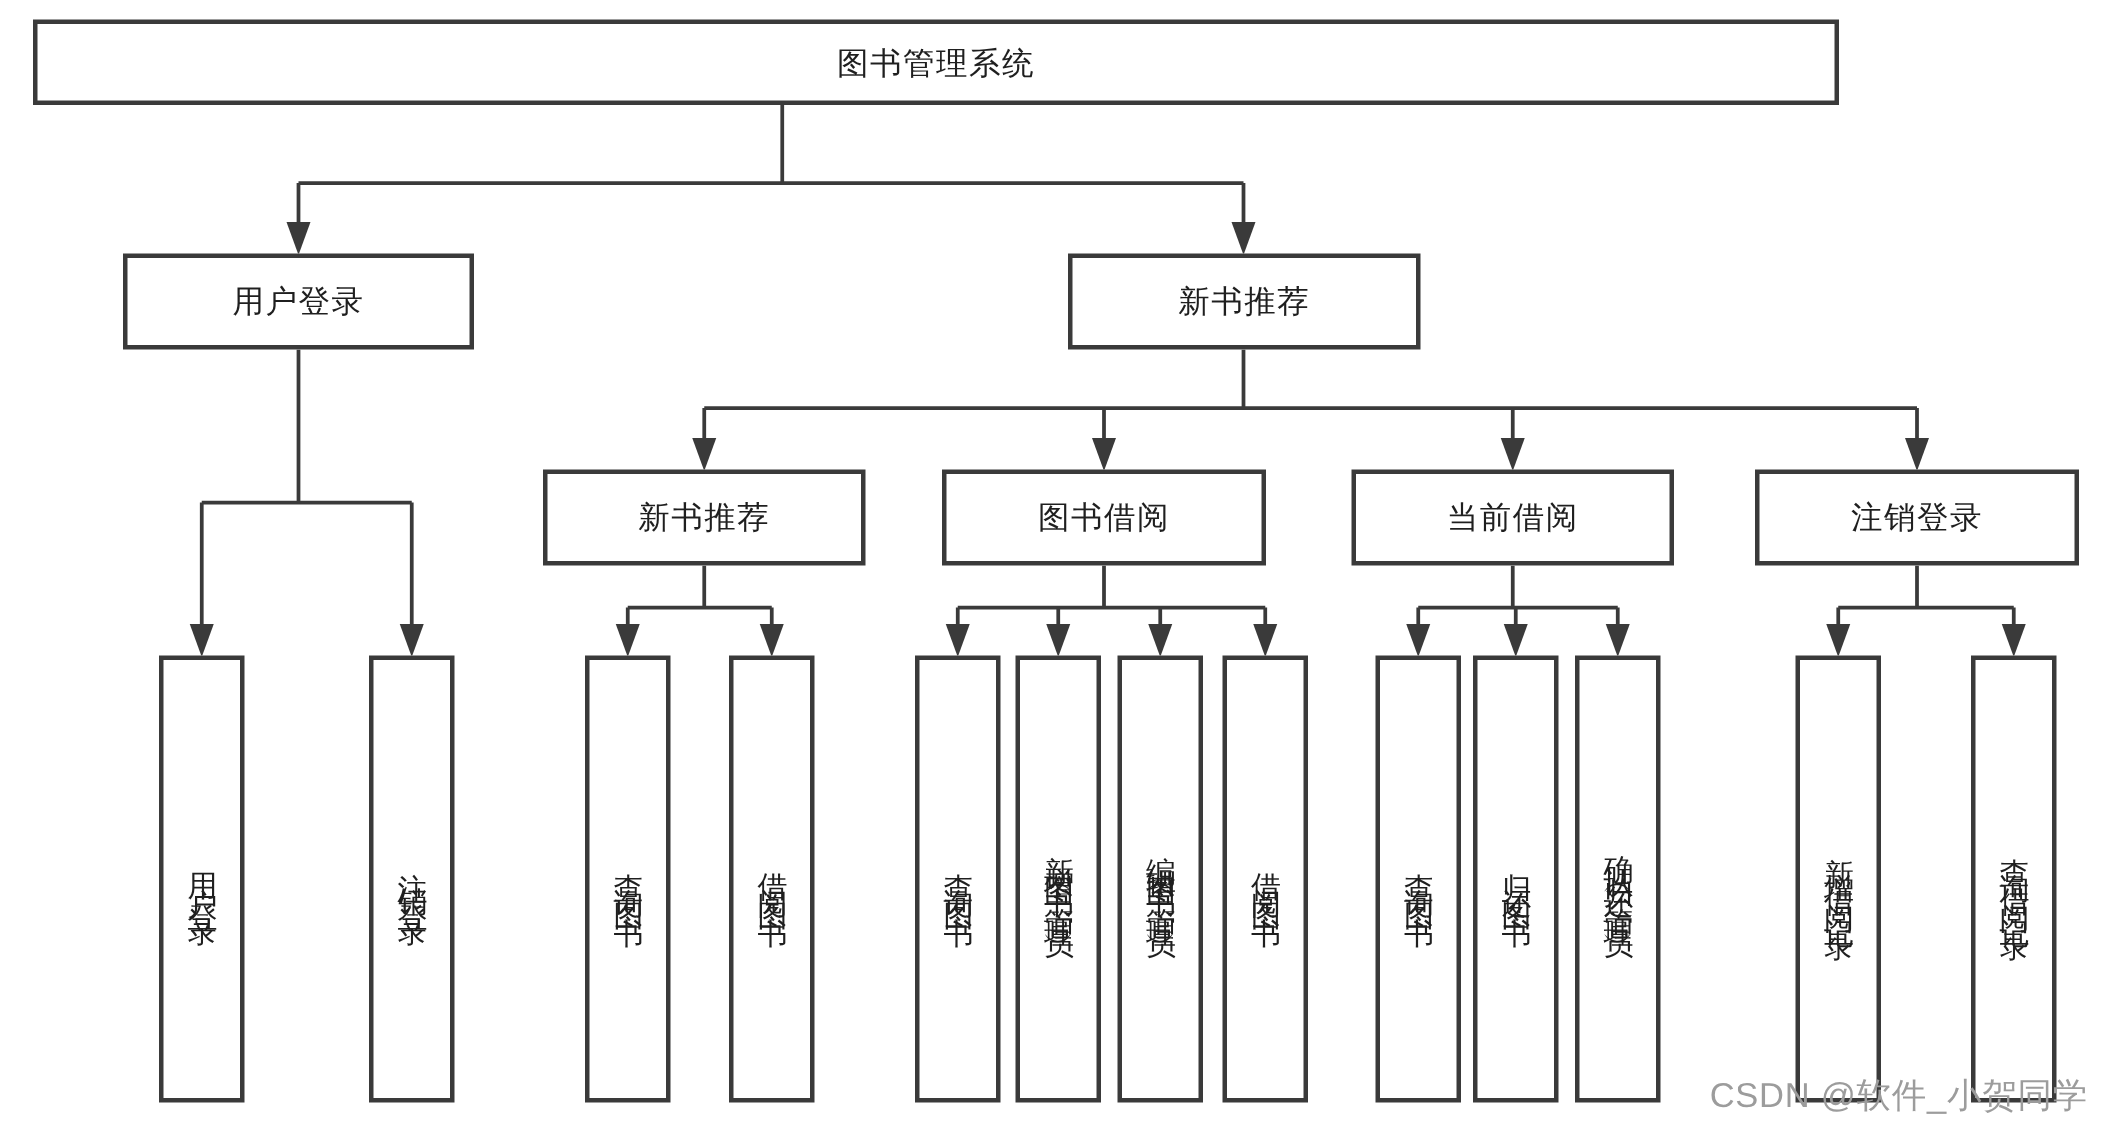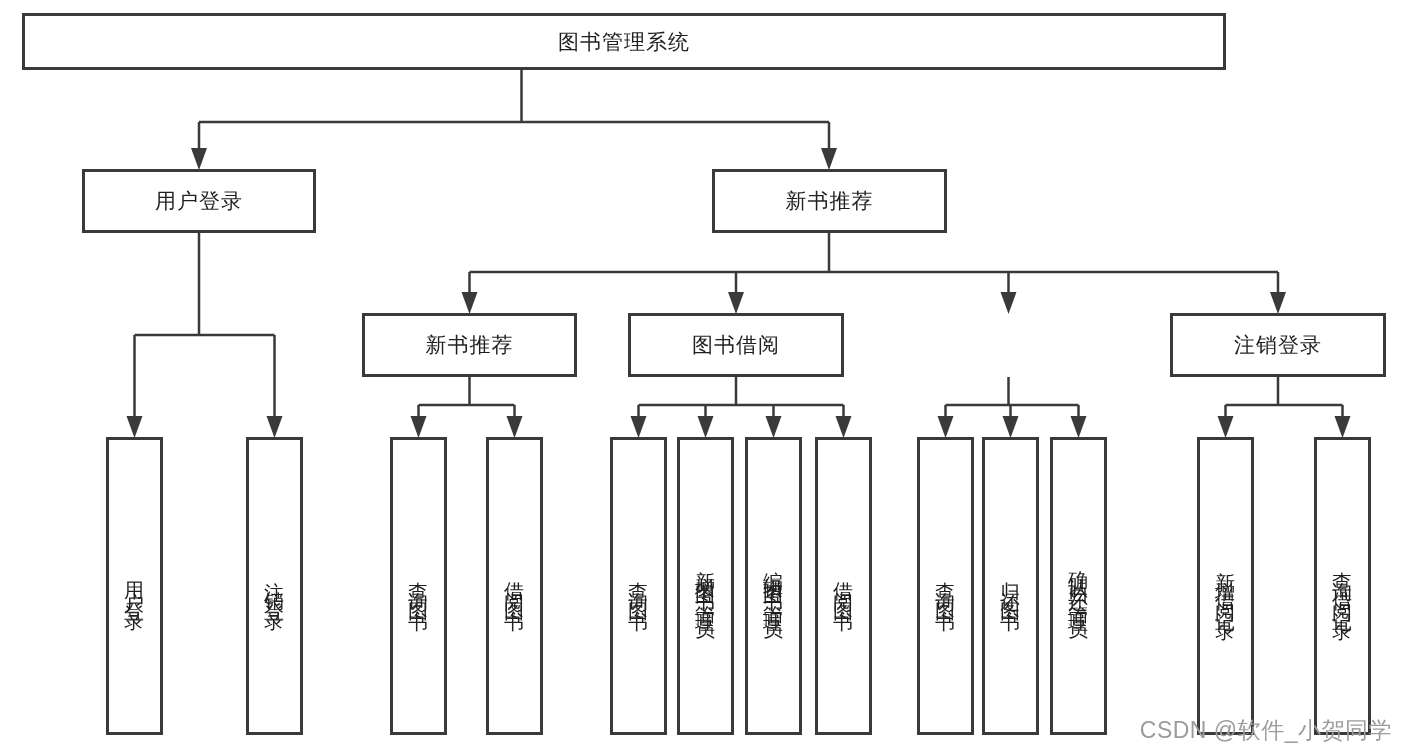--- a/index.html
+++ b/index.html
@@ -111,20 +111,23 @@
   <div class="node" style="left:712px; top:169px; width:235px; height:64px;">
     <span>新书推荐</span>
   </div>
 
   <div class="node" style="left:362px; top:313px; width:215px; height:64px;">
     <span>新书推荐</span>
   </div>
   <div class="node" style="left:628px; top:313px; width:216px; height:64px;">
     <span>图书借阅</span>
   </div>
+  <div class="node" style="left:901px; top:313px; width:215px; height:64px;">
+    <span>当前借阅</span>
+  </div>
   <div class="node" style="left:1170px; top:313px; width:216px; height:64px;">
     <span>注销登录</span>
   </div>
 
   <div class="vnode" style="left:106px; top:437px; width:57px; height:298px;">
     <span class="vtext">用户登录</span>
   </div>
   <div class="vnode" style="left:246px; top:437px; width:57px; height:298px;">
     <span class="vtext">注销登录</span>
   </div>

